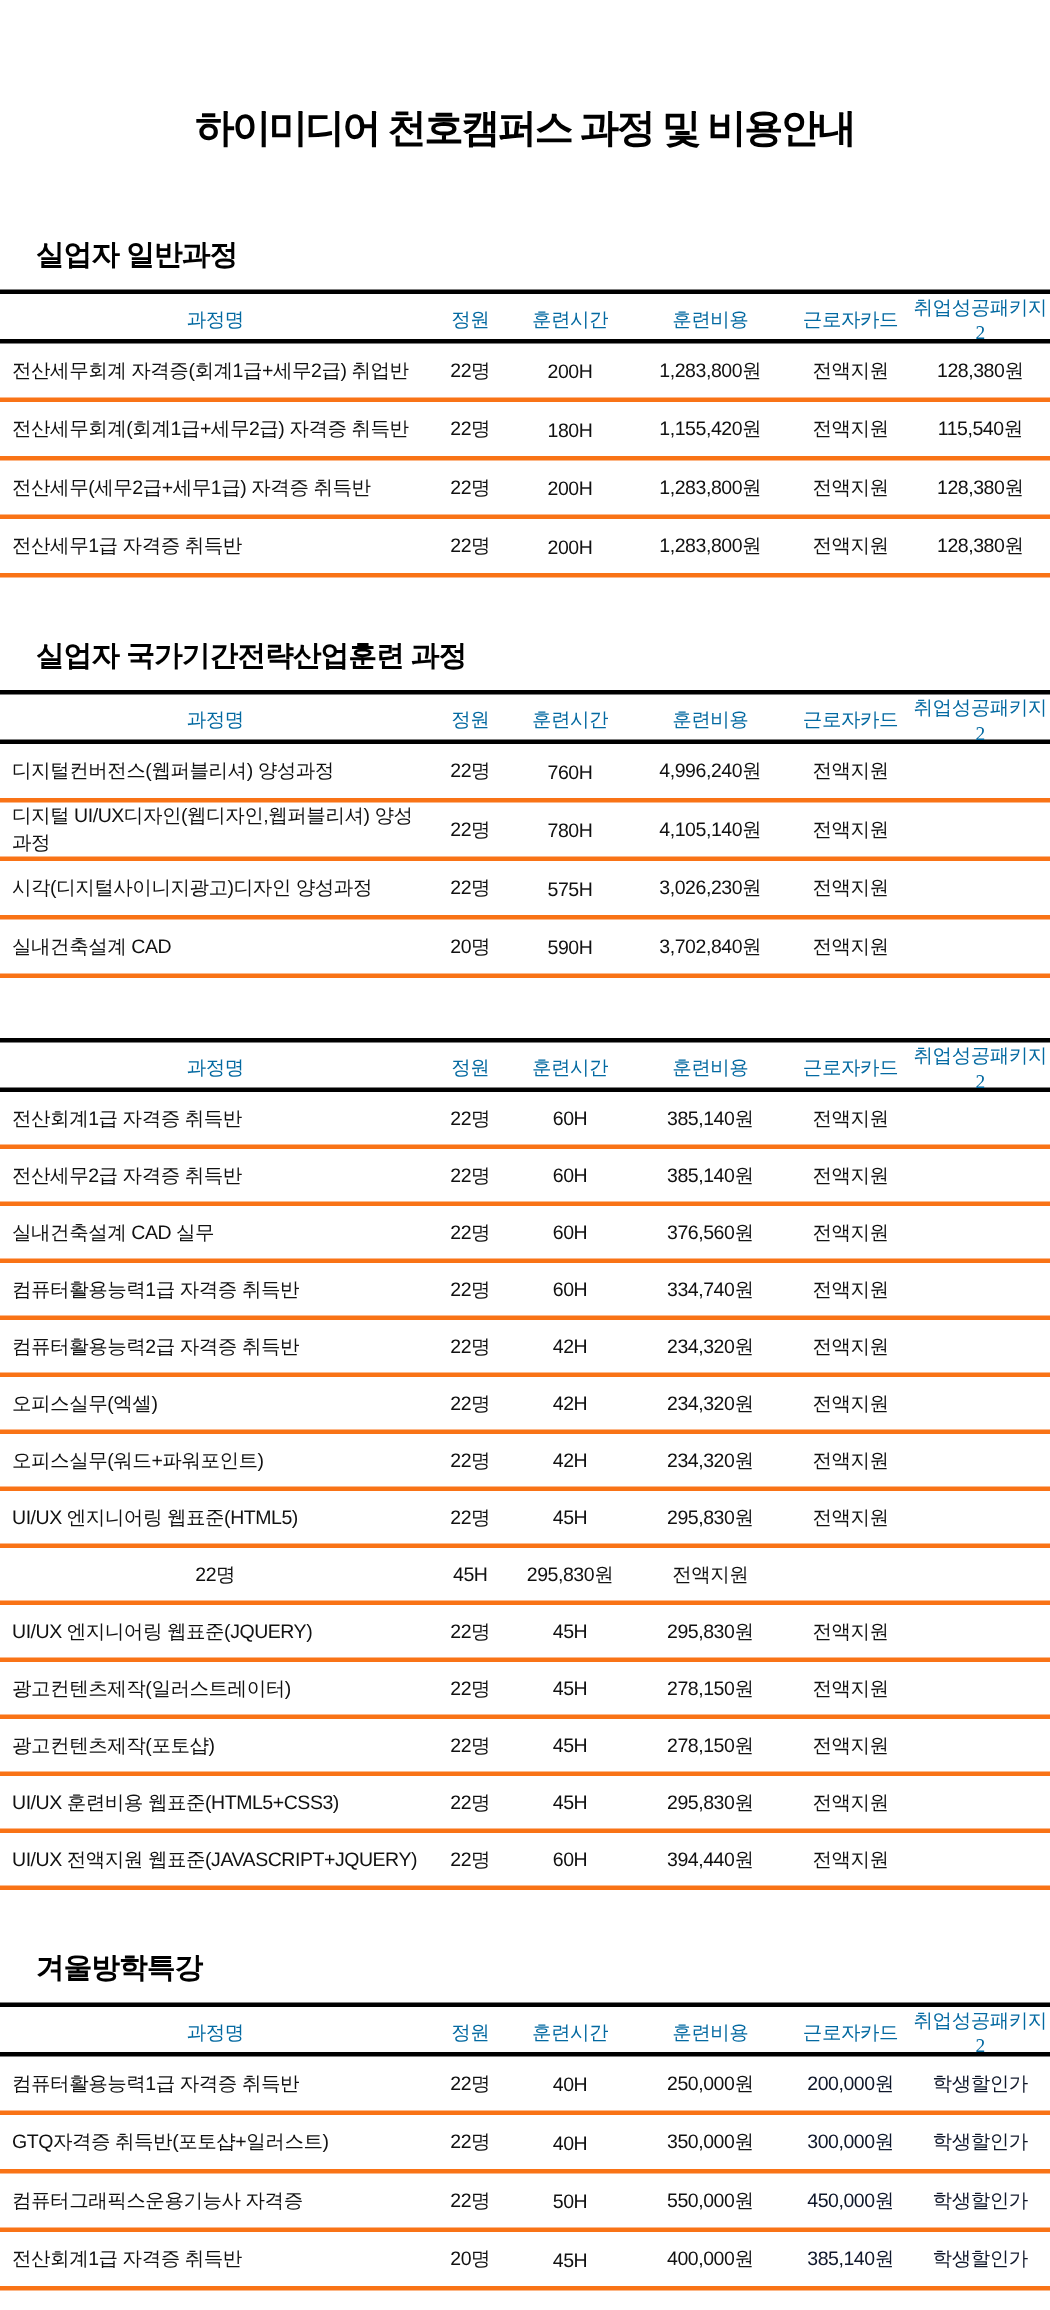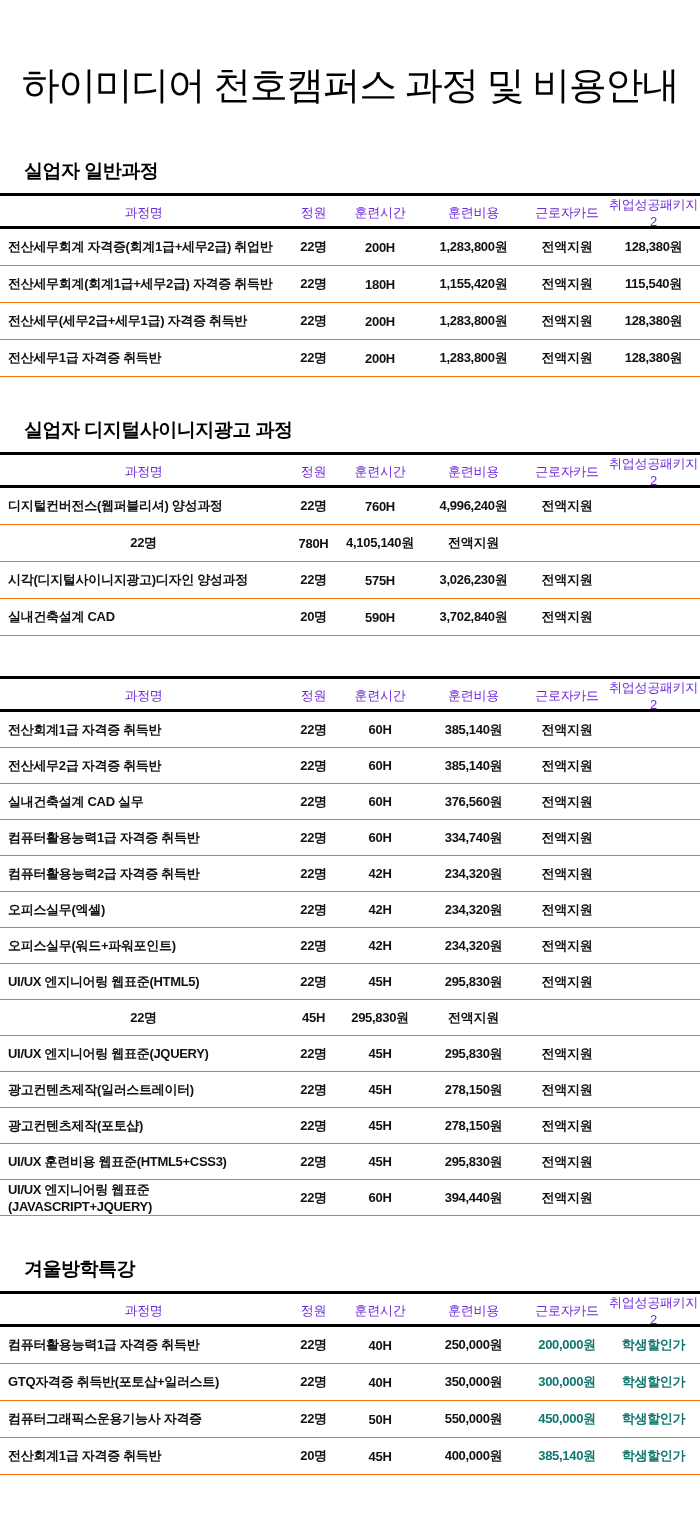--- a/index.html
+++ b/index.html
@@ -13,23 +13,23 @@
   .page {
     width: 700px;
     height: 1540px;
     overflow: hidden;
     box-sizing: border-box;
     padding-top: 62px;
   }
   .page-title {
     margin: 0;
     text-align: center;
-    font-size: 38px;
+    font-size: 26px;
     line-height: 46px;
-    font-weight: 400;
+    font-weight: 700;
     letter-spacing: -1.5px;
     color: #000000;
   }
   .course-section { margin-top: 40px; }
   .course-section:first-of-type { margin-top: 50px; }
   .section-heading {
     margin: 0 0 9px 24px;
     font-size: 19px;
     line-height: 26px;
     font-weight: 800;
@@ -41,33 +41,34 @@
     display: grid;
     grid-template-columns: 287px 53px 80px 107px 80px 93px;
     align-items: center;
   }
   .thead {
     border-top: 3px solid #000000;
     border-bottom: 3px solid #000000;
     height: 30px;
     font-size: 13px;
     font-weight: 500;
-    color: #6d28d9;
+    color: #0369a1;
+    font-family: Liberation Serif, serif;
   }
   .tbody .trow {
     height: 36px;
-    border-bottom: 1px solid #f97316;
+    border-bottom: 3px solid #f97316;
     font-size: 13px;
-    font-weight: 700;
+    font-weight: 400;
   }
   .compact .tbody .trow { height: 35px; }
   .cell { text-align: center; letter-spacing: -0.3px; }
   .cell.c-name { text-align: left; padding-left: 8px; }
   .thead .cell.c-name { text-align: center; padding-left: 0; }
-  .red { color: #0f766e; }
+  .red { color: #0f172a; }
 </style>
 </head>
 <body>
 
 <div class="page">
   <h1 class="page-title">하이미디어 천호캠퍼스 과정 및 비용안내</h1>
   <div id="sections">
       <section class="course-section">
         <h2 class="section-heading">실업자 일반과정</h2>
         <div class="course-table">
@@ -109,40 +110,41 @@
               <div class="cell c-cap">22명</div>
               <div class="cell c-hrs">200H</div>
               <div class="cell c-cost">1,283,800원</div>
               <div class="cell c-card">전액지원</div>
               <div class="cell c-pkg">128,380원</div>
             </div>
           </div>
         </div>
       </section>
       <section class="course-section">
-        <h2 class="section-heading">실업자 디지털사이니지광고 과정</h2>
+        <h2 class="section-heading">실업자 국가기간전략산업훈련 과정</h2>
         <div class="course-table">
           <div class="trow thead">
             <div class="cell c-name">과정명</div>
             <div class="cell c-cap">정원</div>
             <div class="cell c-hrs">훈련시간</div>
             <div class="cell c-cost">훈련비용</div>
             <div class="cell c-card">근로자카드</div>
             <div class="cell c-pkg">취업성공패키지2</div>
           </div>
           <div class="tbody">
             <div class="trow">
               <div class="cell c-name">디지털컨버전스(웹퍼블리셔) 양성과정</div>
               <div class="cell c-cap">22명</div>
               <div class="cell c-hrs">760H</div>
               <div class="cell c-cost">4,996,240원</div>
               <div class="cell c-card">전액지원</div>
               <div class="cell c-pkg"></div>
             </div>
             <div class="trow">
+              <div class="cell c-name">디지털 UI/UX디자인(웹디자인,웹퍼블리셔) 양성과정</div>
               <div class="cell c-cap">22명</div>
               <div class="cell c-hrs">780H</div>
               <div class="cell c-cost">4,105,140원</div>
               <div class="cell c-card">전액지원</div>
               <div class="cell c-pkg"></div>
             </div>
             <div class="trow">
               <div class="cell c-name">시각(디지털사이니지광고)디자인 양성과정</div>
               <div class="cell c-cap">22명</div>
               <div class="cell c-hrs">575H</div>
@@ -269,21 +271,21 @@
             </div>
             <div class="trow">
               <div class="cell c-name">UI/UX 훈련비용 웹표준(HTML5+CSS3)</div>
               <div class="cell c-cap">22명</div>
               <div class="cell c-hrs">45H</div>
               <div class="cell c-cost">295,830원</div>
               <div class="cell c-card">전액지원</div>
               <div class="cell c-pkg"></div>
             </div>
             <div class="trow">
-              <div class="cell c-name">UI/UX 엔지니어링 웹표준(JAVASCRIPT+JQUERY)</div>
+              <div class="cell c-name">UI/UX 전액지원 웹표준(JAVASCRIPT+JQUERY)</div>
               <div class="cell c-cap">22명</div>
               <div class="cell c-hrs">60H</div>
               <div class="cell c-cost">394,440원</div>
               <div class="cell c-card">전액지원</div>
               <div class="cell c-pkg"></div>
             </div>
           </div>
         </div>
       </section>
       <section class="course-section">

